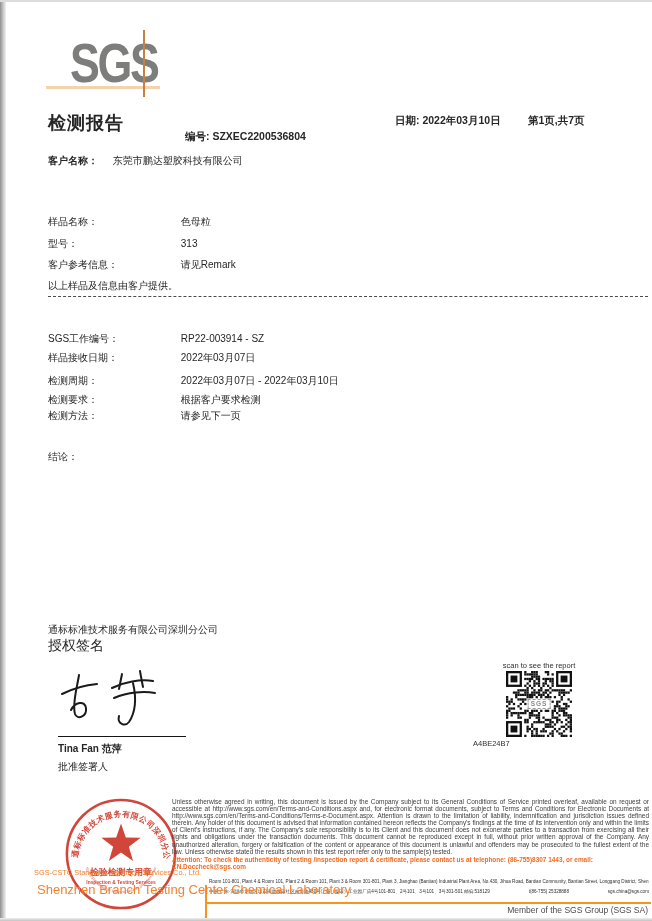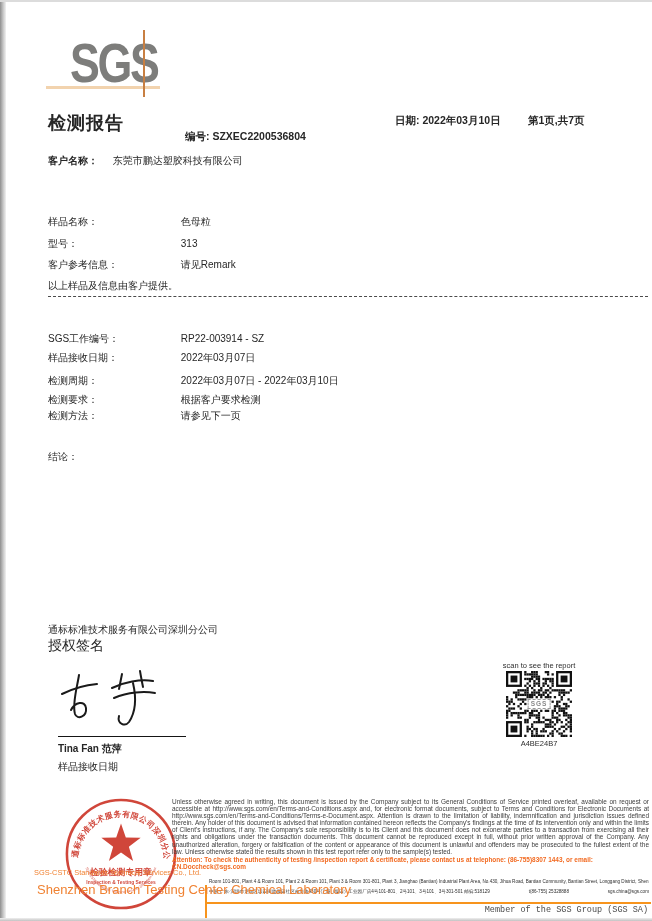--- a/index.html
+++ b/index.html
@@ -41,38 +41,38 @@
   .sig-line{position:absolute;left:58px;top:736px;width:128px;border-top:1.5px solid #151515;}
   .sig-name{position:absolute;left:58px;top:742px;font-size:10px;font-weight:600;text-align:right;}
   .sig-role{position:absolute;left:58px;top:760px;font-size:10px;}
 
   
   .qr-caption{position:absolute;left:473px;top:661px;width:132px;text-align:center;font-size:7.5px;color:#2e2e2e;}
   .qr-box{position:absolute;left:506px;top:671px;width:66px;height:66px;}
   .qr-center{position:absolute;left:50%;top:50%;transform:translate(-50%,-50%);
         background:#fff;border:1px dashed #9a9a9a;color:#8a8a8a;font-size:6.5px;font-weight:700;
         letter-spacing:1px;padding:0 2px;line-height:8px;}
-  .qr-code{position:absolute;left:473px;top:739px;width:132px;text-align:center;font-size:7.5px;color:#2e2e2e;}
+  .qr-code{position:absolute;left:473px;top:739px;width:132px;text-align:left;font-size:7.5px;color:#2e2e2e;}
 
   
   .stamp{position:absolute;left:62px;top:795px;opacity:.92;}
   .stamp-overlay1{position:absolute;left:34px;top:868px;font-size:7.4px;color:#f08232;z-index:4;}
   .stamp-overlay2{position:absolute;left:37px;top:882px;font-size:13px;color:#f08232;z-index:4;}
 
   
   .fineprint{position:absolute;left:172px;top:798px;width:477px;color:#3c3c3c;}
   .legal{font-size:6.45px;line-height:7.1px;text-align:justify;}
   .attention{margin-top:1px;font-size:6.45px;line-height:7.1px;color:#f26a21;font-weight:700;}
   .addr-row{position:absolute;left:209px;width:440px;white-space:nowrap;overflow:hidden;
         font-size:4.6px;color:#2f2f2f;display:flex;justify-content:space-between;}
   .addr1{top:879px;} .addr2{top:889px;}
   .addr-right{margin-left:6px;}
   .orange-rule{position:absolute;left:205px;top:902px;width:446px;height:2px;background:#f7941d;}
   .orange-bar{position:absolute;left:205px;top:885px;width:2px;height:36px;background:#f7941d;}
-  .member{position:absolute;right:4px;top:905px;font-size:8.5px;color:#4a4a4a;font-family:Liberation Mono, monospace;}
+  .member{position:absolute;right:4px;top:905px;font-size:8.5px;color:#4a4a4a;}
 </style>
 </head>
 <body>
 
 <div class="page">
   <div class="edge-left"></div>
   <div class="edge-top"></div>
 
   <div class="logo">SGS</div>
   <div class="logo-hline"></div>
@@ -134,21 +134,21 @@
       <path d="M23 9 C 21 22, 16 38, 19 48 C 21 54, 31 51, 30 42 C 29 34, 19 36, 15 44"></path>
       <path d="M56 22 C 68 16, 84 13, 97 15"></path>
       <path d="M66 8 C 65 13, 64 18, 63 23"></path>
       <path d="M84 5 C 85 11, 86 16, 87 21"></path>
       <path d="M58 32 C 72 26, 88 25, 99 27"></path>
       <path d="M77 17 C 80 30, 81 44, 73 56 C 69 61, 61 58, 63 50"></path>
     </g>
   </svg>
   <div class="sig-line"></div>
   <div class="sig-name">Tina Fan 范萍</div>
-  <div class="sig-role">样品接收日期</div>
+  <div class="sig-role">批准签署人</div>
 
   <div class="qr-caption">scan to see the report</div>
   <div class="qr-box">
     <svg id="qr" width="66" height="66" viewBox="0 0 66 66">
         <rect x="18.20689655172414" y="0" width="2.2758620689655173" height="2.2758620689655173" fill="#111"></rect>
         <rect x="25.03448275862069" y="0" width="2.2758620689655173" height="2.2758620689655173" fill="#111"></rect>
         <rect x="27.310344827586206" y="0" width="2.2758620689655173" height="2.2758620689655173" fill="#111"></rect>
         <rect x="29.586206896551726" y="0" width="2.2758620689655173" height="2.2758620689655173" fill="#111"></rect>
         <rect x="38.689655172413794" y="0" width="2.2758620689655173" height="2.2758620689655173" fill="#111"></rect>
         <rect x="40.96551724137931" y="0" width="2.2758620689655173" height="2.2758620689655173" fill="#111"></rect>

